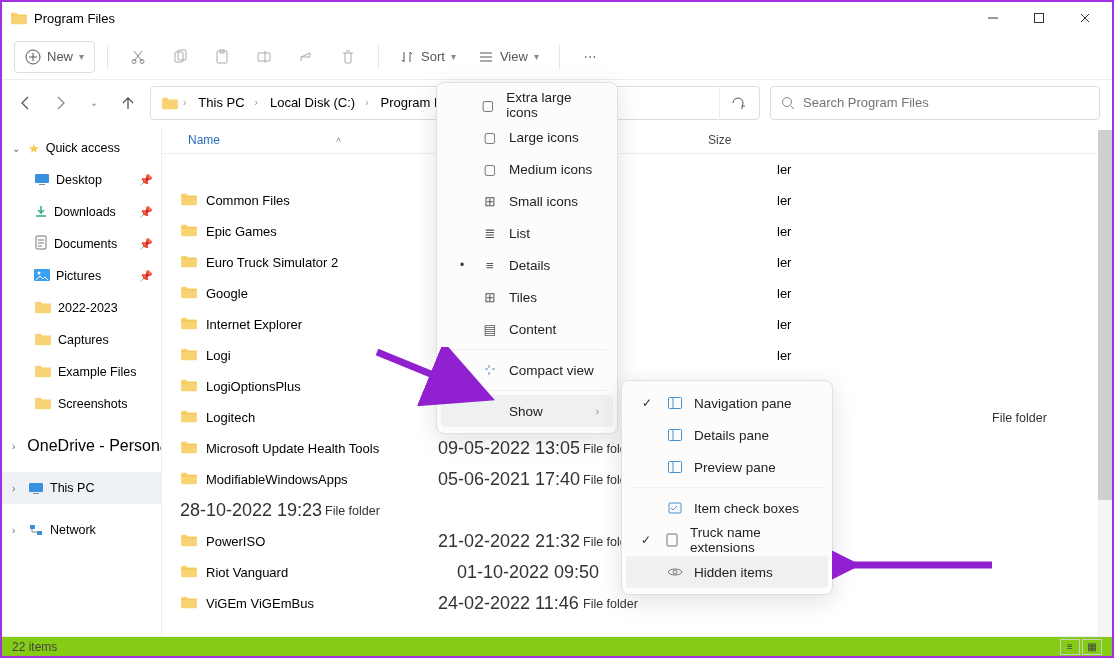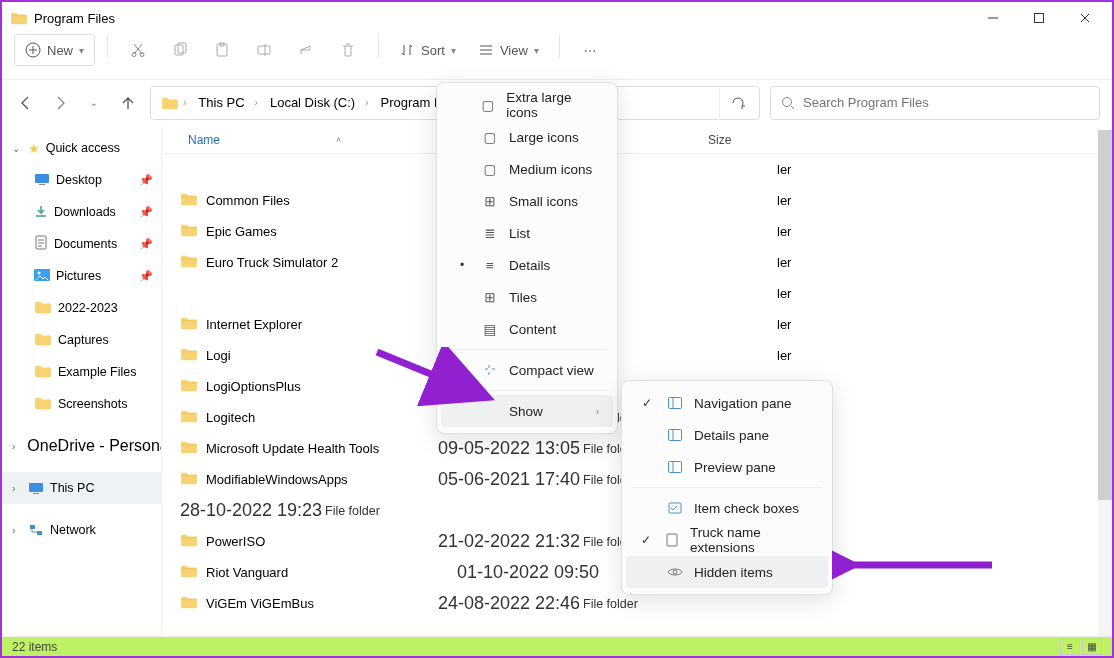--- a/index.html
+++ b/index.html
@@ -6,21 +6,21 @@
 body { width: 1114px; height: 658px; background: #fff; border: 2px solid #a030e0; position: relative; overflow: hidden; font-size: 13px; }
 
 
 .title-bar { height: 32px; display: flex; align-items: center; padding: 0 4px; }
 .title-bar .folder-ico { width: 18px; height: 14px; margin-left: 4px; margin-right: 6px; }
 .title-bar .title { font-size: 13px; flex: 1; }
 .win-ctls { display: flex; }
 .win-ctls .wc { width: 46px; height: 30px; display: flex; align-items: center; justify-content: center; color: #333; cursor: default; }
 
 
-.toolbar { height: 46px; border-bottom: 1px solid #eee; display: flex; align-items: flex-start; padding: 0 12px; gap: 6px; }
+.toolbar { height: 46px; border-bottom: 1px solid #eee; display: flex; align-items: center; padding: 0 12px; gap: 6px; }
 .tb-divider { width: 1px; height: 24px; background: #e5e5e5; margin: 0 6px; }
 .tb-btn { display: flex; align-items: center; gap: 6px; height: 32px; padding: 0 8px; border-radius: 4px; color: #555; }
 .tb-btn.icon { width: 36px; justify-content: center; padding: 0; }
 .tb-new { border: 1px solid #ddd; border-radius: 4px; padding: 0 10px; }
 .chev { font-size: 10px; color: #888; }
 
 
 .nav-row { height: 46px; display: flex; align-items: center; border-bottom: 1px solid #fff; padding: 0 12px; gap: 10px; }
 .nav-arrow { width: 24px; height: 24px; display:flex; align-items:center; justify-content:center; color:#555; }
 .addr-bar { flex: 1; max-width: 610px; height: 34px; border: 1px solid #ddd; border-radius: 4px; display: flex; align-items: center; padding: 0 4px; }
@@ -49,21 +49,21 @@
 .col-type { width: 120px; color: #444; font-size: 12px; }
 .col-size { color: #444; font-size: 12px; }
 .sort-ind { margin-left: 116px; color: #888; font-size: 9px;}
 .file-list { overflow-y: auto; height: calc(100% - 28px); }
 .file-row { display: flex; align-items: center; height: 31px; padding-left: 18px; }
 .file-row .fname { width: 258px; display: flex; align-items: center; gap: 8px; font-size: 13px; }
 .file-row .fdate { width: 145px; font-size: 18px; color: #333; }
 .file-row .ftype { width: 120px; font-size: 12.5px; color: #333; }
 
 
-.status-bar { height: 20px; border-top: 1px solid #eee; display: flex; align-items: center; padding: 0 10px; font-size: 12px; color: #444; position: absolute; bottom: 0; left: 0; right: 0; background:#bef264;}
+.status-bar { height: 20px; border-top: 1px solid #eee; display: flex; align-items: center; padding: 0 10px; font-size: 12px; color: #444; position: absolute; bottom: 0; left: 0; right: 0; background:#84cc16;}
 .status-bar .view-toggles { margin-left: auto; display: flex; gap: 2px; }
 .vt { width: 20px; height: 16px; border: 1px solid #ccc; display: flex; align-items: center; justify-content: center; font-size: 10px;}
 
 
 .ctx-menu { position: absolute; background: #fcfcfc; border: 1px solid #e0e0e0; border-radius: 8px; box-shadow: 0 6px 24px rgba(0,0,0,.12); padding: 6px 4px; z-index: 20; }
 .ctx-item { display: flex; align-items: center; gap: 10px; height: 32px; padding: 0 14px 0 12px; border-radius: 4px; font-size: 13.5px; color: #222; }
 .ctx-item.hover { background: #eef0f2; }
 .ctx-item .chk { width: 18px; font-size: 12px; color: #333; display:flex; justify-content:center; }
 .ctx-item .ico { width: 18px; display: flex; justify-content: center; color: #555; }
 .ctx-item .sub { margin-left: auto; font-size: 10px; color: #888; }
@@ -377,20 +377,27 @@
                 <path fill="#f8d373" d="M1 3a1 1 0 011-1h5l2 2h9a1 1 0 011 1v9a1 1 0 01-1 1H2a1 1 0 01-1-1V3z"></path>
                 <path fill="#f3c14b" d="M1 5h18v1H1z"></path>
               </svg></span>
             <span>Euro Truck Simulator 2</span>
           </div>
       <div class="fdate"></div>
       <div class="ftype"></div>
       <span style="position:absolute; left:615px;">ler</span>
     </div>
         <div class="file-row" style="position:relative;">
+      <div class="fname">
+            <span><svg class="folder-svg" viewBox="0 0 20 16">
+                <path fill="#f8d373" d="M1 3a1 1 0 011-1h5l2 2h9a1 1 0 011 1v9a1 1 0 01-1 1H2a1 1 0 01-1-1V3z"></path>
+                <path fill="#f3c14b" d="M1 5h18v1H1z"></path>
+              </svg></span>
+            <span>Google</span>
+          </div>
       <div class="fdate"></div>
       <div class="ftype"></div>
       <span style="position:absolute; left:615px;">ler</span>
     </div>
         <div class="file-row" style="position:relative;">
       <div class="fname">
             <span><svg class="folder-svg" viewBox="0 0 20 16">
                 <path fill="#f8d373" d="M1 3a1 1 0 011-1h5l2 2h9a1 1 0 011 1v9a1 1 0 01-1 1H2a1 1 0 01-1-1V3z"></path>
                 <path fill="#f3c14b" d="M1 5h18v1H1z"></path>
               </svg></span>
@@ -417,21 +424,21 @@
             <span><svg class="folder-svg" viewBox="0 0 20 16">
                 <path fill="#f8d373" d="M1 3a1 1 0 011-1h5l2 2h9a1 1 0 011 1v9a1 1 0 01-1 1H2a1 1 0 01-1-1V3z"></path>
                 <path fill="#f3c14b" d="M1 5h18v1H1z"></path>
               </svg></span>
             <span>LogiOptionsPlus</span>
           </div>
       <div class="fdate"></div>
       <div class="ftype"></div>
       <span style="position:absolute; left:615px;">ler</span>
     </div>
-        <div class="file-row" style="position:relative;">
+        <div class="file-row" style="position:relative;justify-content:space-between;">
       <div class="fname">
             <span><svg class="folder-svg" viewBox="0 0 20 16">
                 <path fill="#f8d373" d="M1 3a1 1 0 011-1h5l2 2h9a1 1 0 011 1v9a1 1 0 01-1 1H2a1 1 0 01-1-1V3z"></path>
                 <path fill="#f3c14b" d="M1 5h18v1H1z"></path>
               </svg></span>
             <span>Logitech</span>
           </div>
       <div class="fdate">21-02-2022 12:07</div>
       <div class="ftype">File folder</div>
 
@@ -490,21 +497,21 @@
 
     </div>
         <div class="file-row" style="position:relative;">
       <div class="fname">
             <span><svg class="folder-svg" viewBox="0 0 20 16">
                 <path fill="#f8d373" d="M1 3a1 1 0 011-1h5l2 2h9a1 1 0 011 1v9a1 1 0 01-1 1H2a1 1 0 01-1-1V3z"></path>
                 <path fill="#f3c14b" d="M1 5h18v1H1z"></path>
               </svg></span>
             <span>ViGEm ViGEmBus</span>
           </div>
-      <div class="fdate">24-08-2022 22:46</div>
+      <div class="fdate">24-02-2022 11:46</div>
       <div class="ftype">File folder</div>
 
     </div>
       </div>
   </div>
 </div>
 
 <div class="scrollbar-fake"></div>
 <div class="scrollbar-thumb"></div>
 

